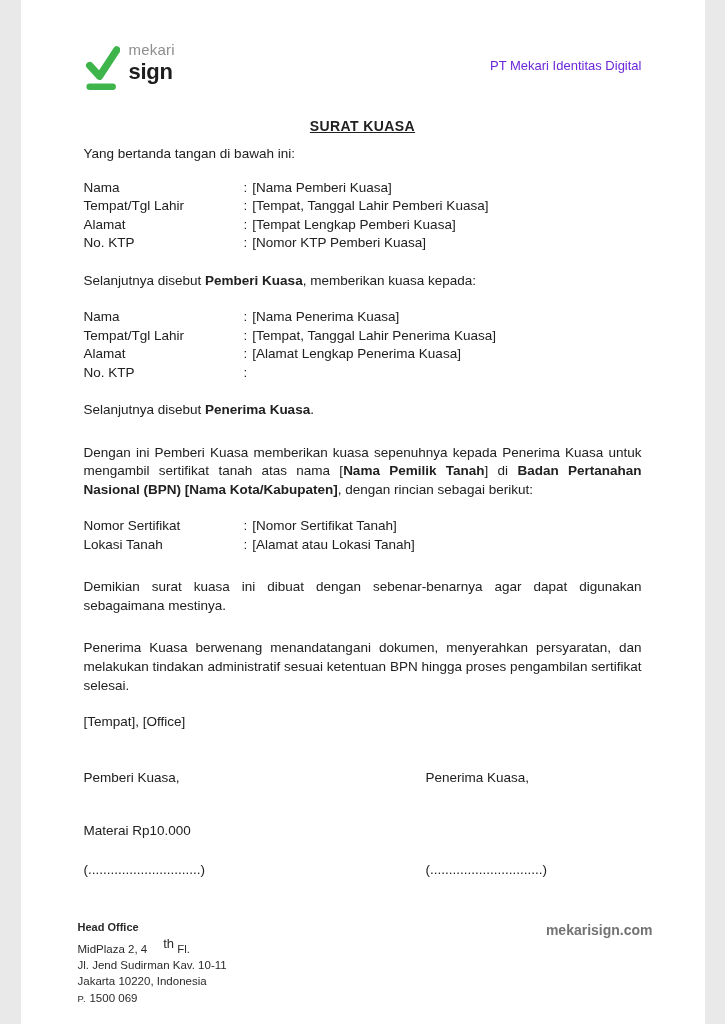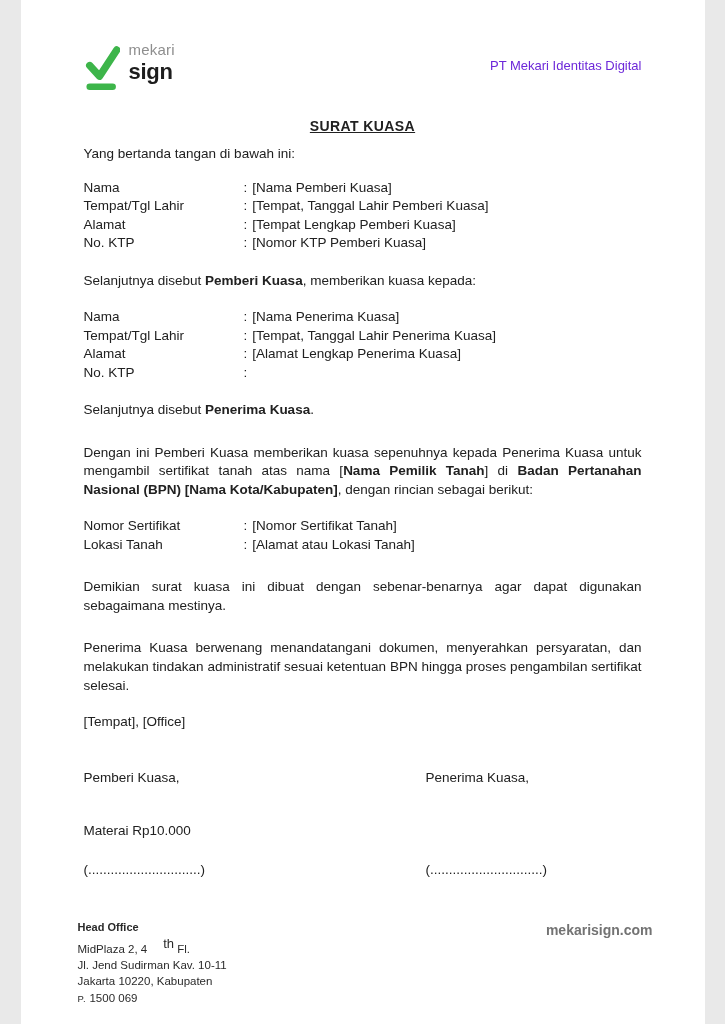--- a/index.html
+++ b/index.html
@@ -161,18 +161,18 @@
       <div class="sig-col-left line">(..............................)</div>
       <div class="sig-col-right line">(..............................)</div>
     </div>
 
   </div>
 
   <div class="footer-office">
     <div class="office-title">Head Office</div>
     <div><span>MidPlaza 2, 4</span><span class="seg-sup">th</span><span> Fl.</span></div>
     <div>Jl. Jend Sudirman Kav. 10-11</div>
-    <div>Jakarta 10220, Kabupaten</div>
+    <div>Jakarta 10220, Indonesia</div>
     <div><span class="seg-sc">P.</span><span> 1500 069</span></div>
   </div>
 
   <a class="website" href="#">mekarisign.com</a>
 </div>
 
 </body></html>

